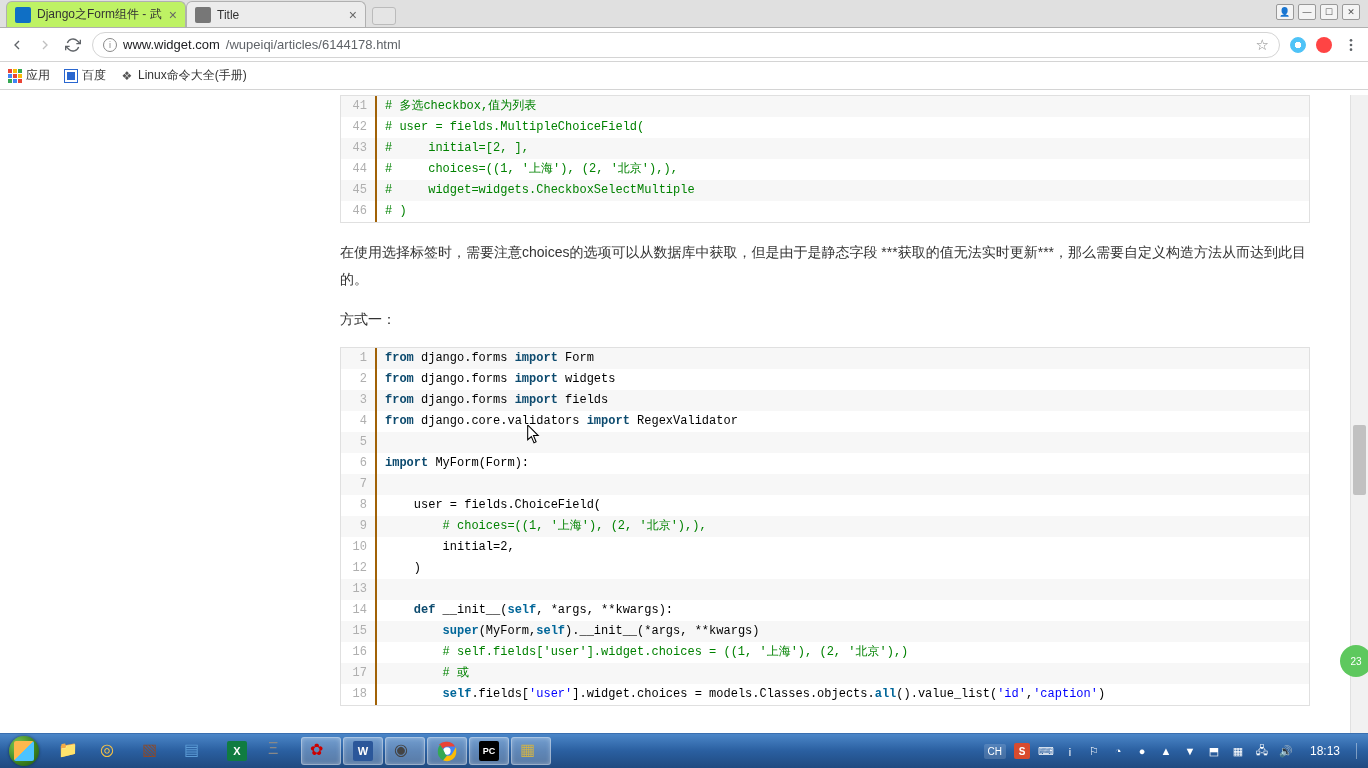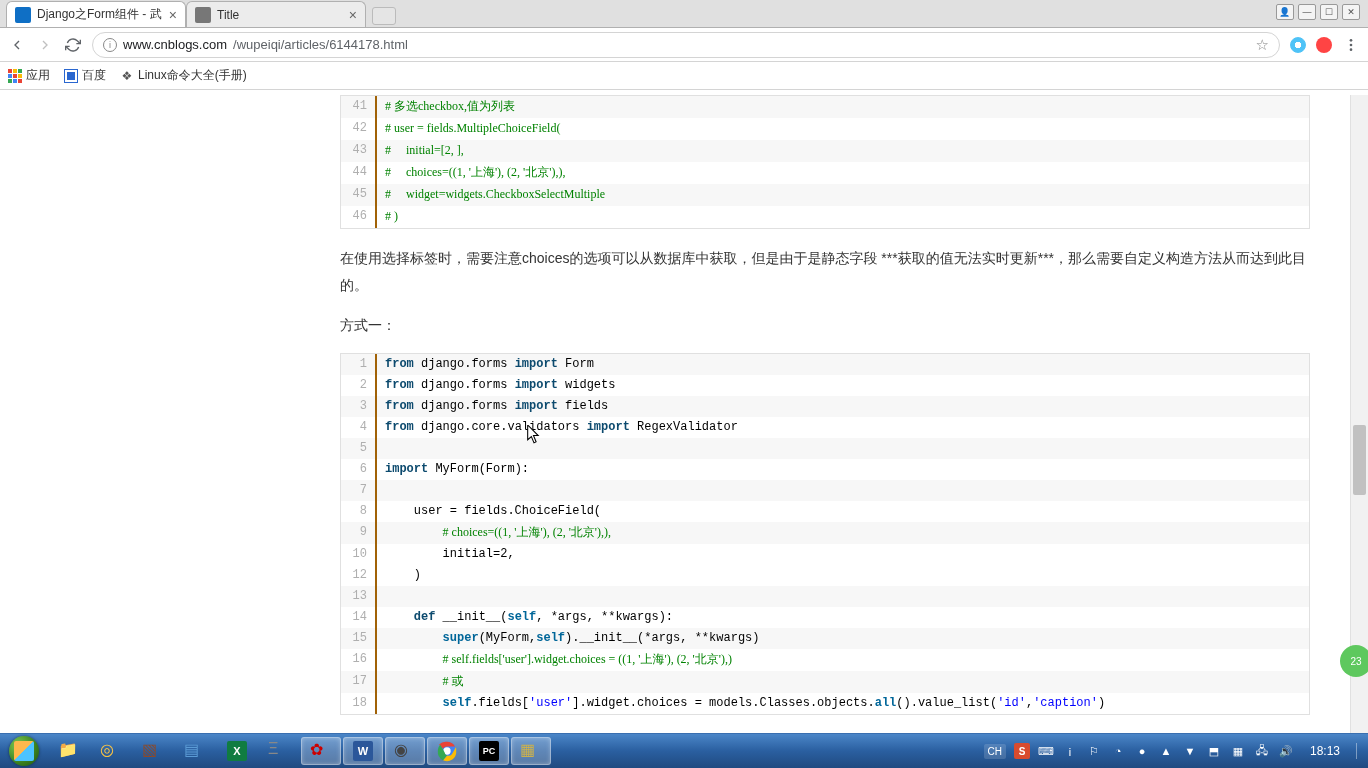--- a/index.html
+++ b/index.html
@@ -2,21 +2,21 @@
 <html><head>
 <meta charset="utf-8">
 <style>
 * { margin: 0; padding: 0; box-sizing: border-box; }
 body { font-family: "Microsoft YaHei", Arial, sans-serif; font-size: 13px; background: #fff; overflow: hidden; width: 1368px; height: 768px; position: relative; }
 .win-controls { position: absolute; top: 4px; right: 8px; display: flex; gap: 4px; }
 .win-btn { width: 18px; height: 16px; border: 1px solid #999; border-radius: 2px; background: #f4f4f4; font-size: 9px; line-height: 14px; text-align: center; color: #555; }
 
 
 .tabstrip { height: 28px; background: #e0e0e0; display: flex; align-items: flex-end; padding-left: 6px; border-bottom: 1px solid #b0b0b0; }
-.tab { height: 26px; min-width: 180px; max-width: 190px; background: #ffffff; border: 1px solid #b0b0b0; border-bottom: none; border-top-left-radius: 6px; border-top-right-radius: 6px; margin-right: 0px; display: flex; align-items: center; padding: 0 8px; font-size: 12px; color: #333; position: relative; }
+.tab { height: 26px; min-width: 180px; max-width: 190px; background: #bef264; border: 1px solid #b0b0b0; border-bottom: none; border-top-left-radius: 6px; border-top-right-radius: 6px; margin-right: 0px; display: flex; align-items: center; padding: 0 8px; font-size: 12px; color: #333; position: relative; }
 .tab.inactive { background: #ececec; }
 .tab .favicon { width: 16px; height: 16px; margin-right: 6px; background: #0f6fc5; border-radius: 2px; display: inline-block; }
 .tab.inactive .favicon { background: #777; }
 .tab .title { flex: 1; white-space: nowrap; overflow: hidden; text-overflow: ellipsis; }
 .tab .close { font-size: 14px; color: #666; margin-left: 6px; cursor: pointer; }
 .newtab { width: 24px; height: 18px; background: #e5e5e5; border: 1px solid #bbb; border-radius: 3px; margin-left: 6px; margin-bottom: 2px; }
 
 
 .addrbar { height: 34px; border-bottom: 1px solid #d4d4d4; display: flex; align-items: center; padding: 0 8px; gap: 10px; }
 .navbtn { width: 18px; height: 18px; color: #5f6368; display: flex; align-items: center; justify-content: center; cursor: pointer; }
@@ -50,21 +50,21 @@
 .scroll-thumb { position: absolute; left: 2px; right: 2px; top: 330px; height: 70px; background: #c1c1c1; border-radius: 2px; }
 
 
 .article { width: 970px; margin-left: 340px; padding-top: 0; }
 .codeblock { border: 1px solid #e0e0e0; background: #fff; font-family: Consolas, 'Courier New', monospace; font-size: 12px; margin-bottom: 16px; }
 .row { display: flex; }
 .row.even { background: #f7f7f7; }
 .ln { width: 36px; text-align: right; padding: 3px 8px 3px 0; color: #afafaf; border-right: 2px solid #a16207; user-select: none; line-height: 15px; }
 .code { padding: 3px 8px; flex: 1; line-height: 15px; white-space: pre; color: #000; }
 .kw { color: #0c4a6e; font-weight: bold; }
-.cmt { color: #008200; font-family: Liberation Serif, serif; }
+.cmt { color: #008200; }
 .str { color: #0000ff; }
 .bi { color: #006699; font-weight: bold; }
 
 .para { font-size: 14px; line-height: 1.9; color: #333; margin: 14px 0; }
 
 
 .float-badge { position: absolute; right: -4px; top: 550px; width: 32px; height: 32px; background: #5ec85e; border-radius: 50%; color: #fff; font-size: 10px; display: flex; align-items: center; justify-content: center; }
 
 
 .taskbar { position: absolute; bottom: 0; left: 0; right: 0; height: 35px; background: linear-gradient(to bottom, #4b86c8 0%, #2a5fa0 50%, #204a80 100%); border-top: 1px solid #3a6fb0; display: flex; align-items: center; }
@@ -118,21 +118,21 @@
       </svg>
   </div>
   <div class="navbtn">
     <svg viewBox="0 0 24 24" fill="none" stroke="currentColor" stroke-width="2">
         <path d="M23 4v6h-6M1 20v-6h6"></path>
         <path d="M3.51 9a9 9 0 0114.85-3.36L23 10M1 14l4.64 4.36A9 9 0 0020.49 15"></path>
       </svg>
   </div>
   <div class="url-box">
     <span class="info">i</span>
-    <span class="domain">www.cnblogs.com</span>
+    <span class="domain">www.widget.com</span>
       <span class="path">/wupeiqi/articles/6144178.html</span>
     <span class="star">☆</span>
   </div>
   <div class="ext-icon ext-blue"></div>
   <div class="ext-icon ext-red"></div>
   <div class="navbtn">
     <svg viewBox="0 0 24 24" fill="currentColor">
         <circle cx="12" cy="5" r="2"></circle>
         <circle cx="12" cy="12" r="2"></circle>
         <circle cx="12" cy="19" r="2"></circle>

